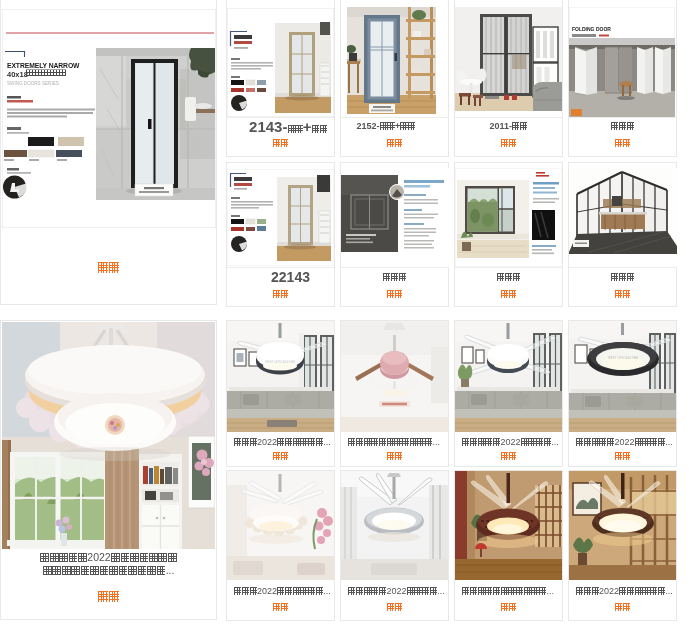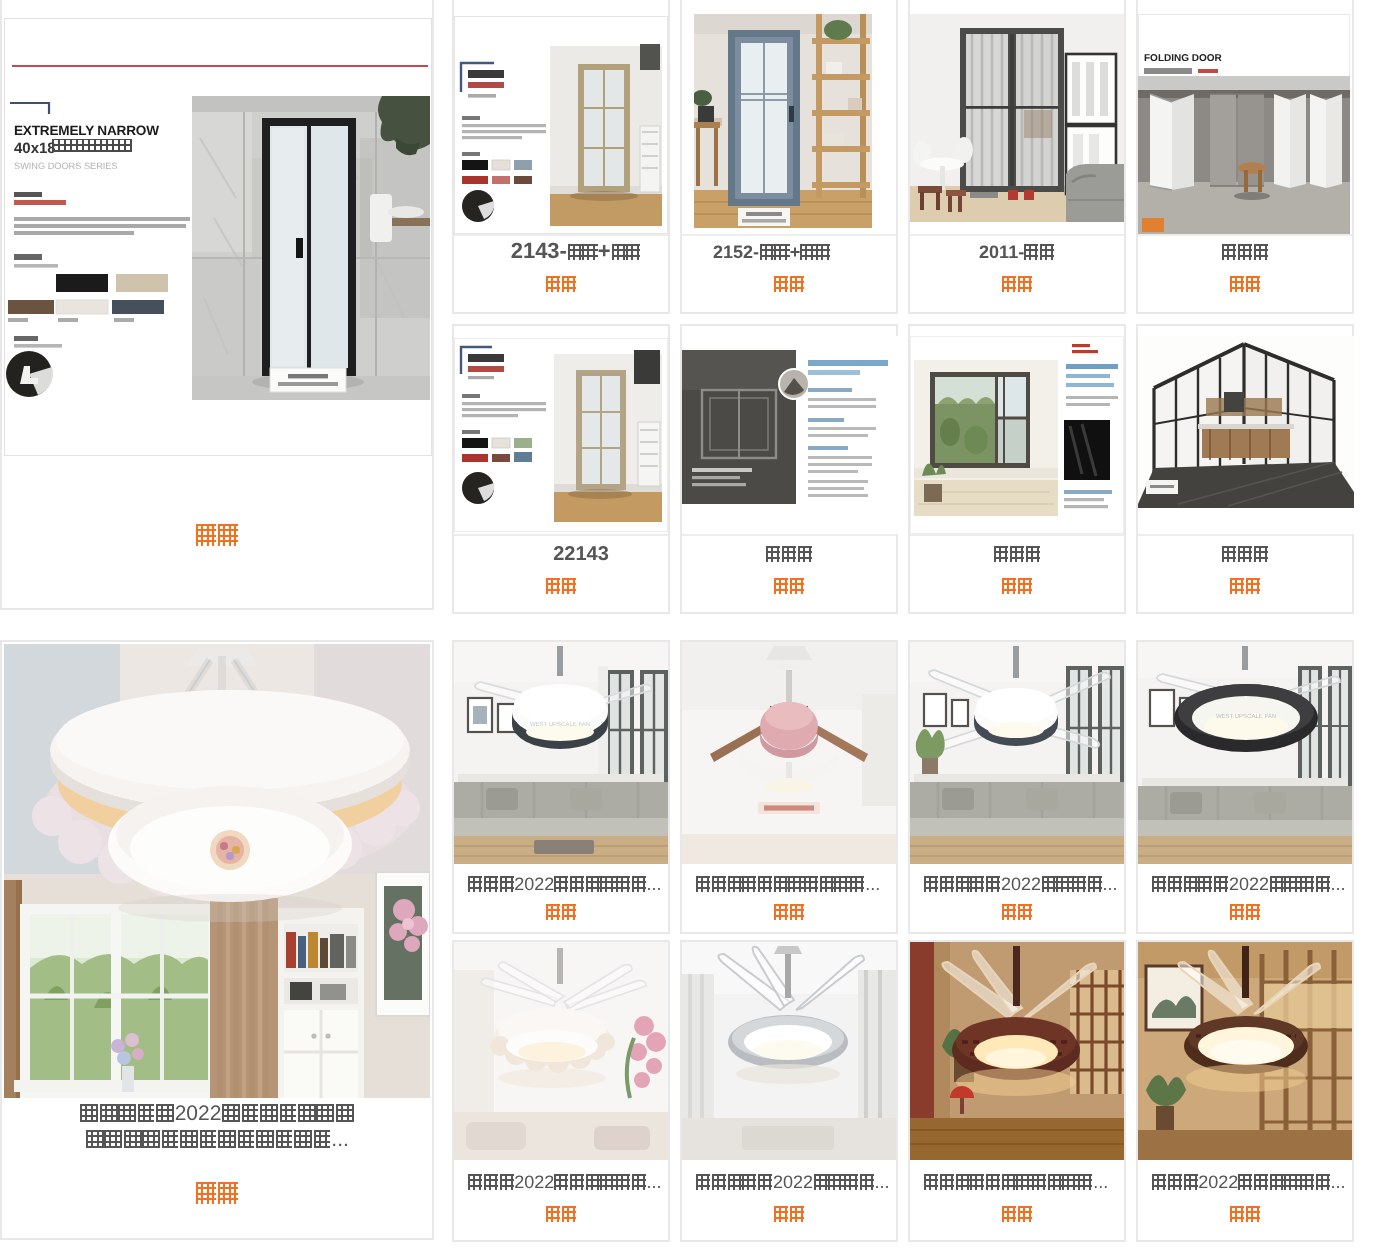--- a/index.html
+++ b/index.html
@@ -120,21 +120,21 @@
 <rect x="48" y="88" width="56" height="17" fill="#c29a64"></rect>
 <rect x="48" y="85" width="56" height="4" fill="#e0ddd8"></rect>
 <rect x="62" y="24" width="26" height="64" fill="#b1a07c"></rect>
 <rect x="65" y="27" width="20" height="58" fill="#e3e7e7"></rect>
 <path d="M75 27 V85 M65 46 H85 M65 66 H85" stroke="#b1a07c" stroke-width="1"></path>
 <rect x="93" y="14" width="10" height="13" fill="#52524e"></rect>
 <rect x="93" y="55" width="10" height="33" fill="#f4f4f2" stroke="#d8d8d4" stroke-width=".6"></rect>
 <path d="M94 58 h8 M94 64 h8 M94 70 h8 M94 76 h8" stroke="#d0d0cc" stroke-width="1"></path>
 <ellipse cx="75" cy="90" rx="17" ry="2.5" fill="#8a6a42" opacity=".5"></ellipse>
 </svg>
-<div class="tt" style="left:226px;top:120px;width:124px;font-size:11px;line-height:13px">2143-<span class="z z9"></span><span class="z z9"></span>+<span class="z z9"></span><span class="z z9"></span></div>
+<div class="tt" style="left:226px;top:120px;width:124px;font-size:15px;line-height:13px">2143-<span class="z z9"></span><span class="z z9"></span>+<span class="z z9"></span><span class="z z9"></span></div>
 <div class="pp" style="left:226px;top:136px;width:109px;font-size:9.5px;line-height:13px"><span class="z z9"></span><span class="z z9"></span></div>
 
 <div class="card" style="left:340px;top:-42px;width:109px;height:199px"></div>
 
 <svg style="left:347px;top:7px" width="89" height="107" viewBox="0 0 89 107">
 <rect width="89" height="107" fill="#e6e1db"></rect>
 <rect x="0" y="0" width="89" height="10" fill="#dcd7d1"></rect>
 <rect x="0" y="88" width="89" height="19" fill="#c9a068"></rect>
 <path d="M0 94 H89 M0 100 H89" stroke="#b78c55" stroke-width=".8"></path>
 
@@ -275,21 +275,21 @@
 <rect x="50" y="76" width="54" height="16" fill="#c49a63"></rect>
 <rect x="50" y="73" width="54" height="4" fill="#dfdcd7"></rect>
 <rect x="61" y="16" width="25" height="60" fill="#b3a486"></rect>
 <rect x="64" y="19" width="19" height="54" fill="#e5e8e8"></rect>
 <path d="M73.5 19 V73 M64 37 H83 M64 55 H83" stroke="#b3a486" stroke-width="1"></path>
 <rect x="90" y="6" width="13" height="17" fill="#3a3a38"></rect>
 <rect x="92" y="42" width="11" height="32" fill="#f5f5f3" stroke="#d5d5d1" stroke-width=".6"></rect>
 <path d="M93 46 h9 M93 52 h9 M93 58 h9 M93 64 h9" stroke="#cfcfcb" stroke-width="1"></path>
 <ellipse cx="73" cy="78" rx="16" ry="2.5" fill="#8a6a42" opacity=".5"></ellipse>
 </svg>
-<div class="tt" style="left:226px;top:271px;width:129px;font-size:10px;line-height:13px">22143</div>
+<div class="tt" style="left:226px;top:271px;width:129px;font-size:14px;line-height:13px">22143</div>
 <div class="pp" style="left:226px;top:287px;width:109px;font-size:9.5px;line-height:13px"><span class="z z9"></span><span class="z z9"></span></div>
 
 <div class="card" style="left:340px;top:161.5px;width:109px;height:145px"></div>
 
 <svg style="left:340.5px;top:168px" width="108" height="99" viewBox="0 0 108 99">
 <rect width="108" height="99" fill="#fff"></rect>
 
 <rect x="0" y="7" width="57" height="77" fill="#4b4a47"></rect>
 <rect x="0" y="7" width="57" height="20" fill="#555450"></rect>
 <rect x="10" y="27" width="37" height="34" fill="none" stroke="#8d8c89" stroke-width="1.2"></rect>

